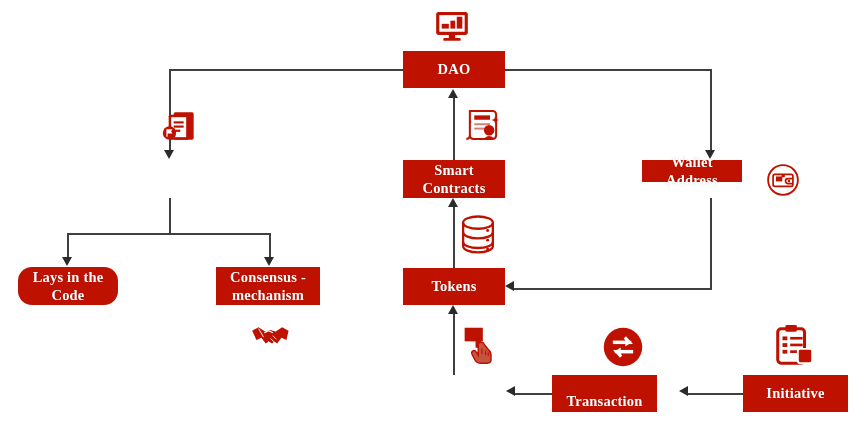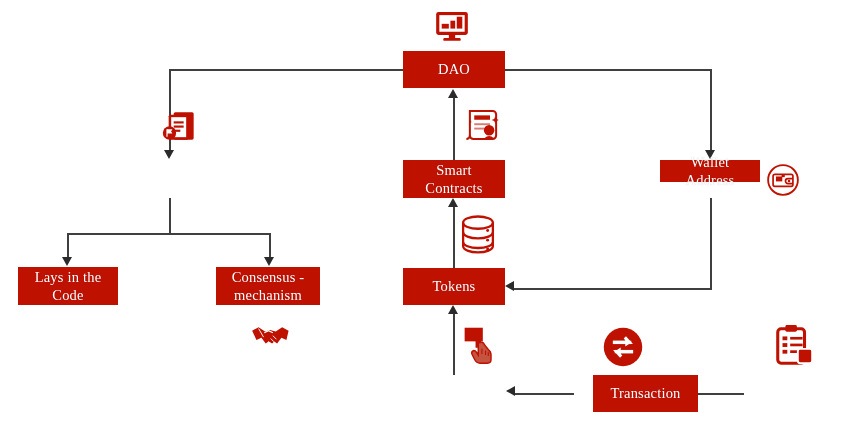--- a/index.html
+++ b/index.html
@@ -1,21 +1,21 @@
 <!DOCTYPE html>
 <html><head>
 <meta charset="utf-8">
 <style>
   html,body{margin:0;padding:0;background:#ffffff;}
   body{width:868px;height:448px;font-family:"Liberation Serif",serif;overflow:hidden;}
   #canvas{position:relative;width:868px;height:448px;background:#fff;}
   .node{
     position:absolute;background:#be1100;color:#fff;
     display:flex;align-items:center;justify-content:center;text-align:center;
-    font-family:"Liberation Serif",serif;font-weight:400;font-size:14.5px;
+    font-family:"Liberation Serif",serif;font-weight:700;font-size:14.5px;
     line-height:1.25;letter-spacing:.2px;box-sizing:border-box;padding:2px 4px;
     text-shadow:0 0 1px rgba(0,0,0,.25);
   }
   .edge{position:absolute;background:#3f3f3f;}
   .edge.h{height:1.6px;}
   .edge.v{width:1.6px;}
   .arrow{position:absolute;width:0;height:0;}
   .arrow.down{border-left:5.5px solid transparent;border-right:5.5px solid transparent;border-top:9px solid #2b2b2b;}
   .arrow.up{border-left:5.5px solid transparent;border-right:5.5px solid transparent;border-bottom:9px solid #2b2b2b;}
   .arrow.left{border-top:5.5px solid transparent;border-bottom:5.5px solid transparent;border-right:9px solid #2b2b2b;}
@@ -171,35 +171,38 @@
 
   <div class="node" style="left:403px;top:51px;width:102px;height:37px;">
     <span>DAO</span>
   </div>
 
 
   <div class="node" style="left:403px;top:160px;width:102px;height:38px;">
     <span>Smart<br>Contracts</span>
   </div>
 
-  <div class="node" style="left:660px;top:160px;width:100px;height:22px;">
+  <div class="node" style="left:642px;top:160px;width:100px;height:22px;">
     <span>Wallet<br>Address</span>
   </div>
 
-  <div class="node" style="left:18px;top:267px;width:100px;height:38px;">
+  <div class="node" style="left:18px;top:267px;width:100px;height:38px;border-radius:14px;">
     <span>Lays in the<br>Code</span>
   </div>
 
   <div class="node" style="left:216px;top:267px;width:104px;height:38px;">
     <span>Consensus -<br>mechanism</span>
   </div>
 
   <div class="node" style="left:403px;top:268px;width:102px;height:37px;">
     <span>Tokens</span>
   </div>
 
 
-  <div class="node" style="left:593px;top:375px;width:105px;height:37px;">
+  <div class="node" style="left:552px;top:375px;width:105px;height:37px;align-items:flex-end;">
     <span>Transaction</span>
   </div>
 
+  <div class="node" style="left:743px;top:375px;width:105px;height:37px;">
+    <span>Initiative</span>
+  </div>
 
 </div>
 
 </body></html>

